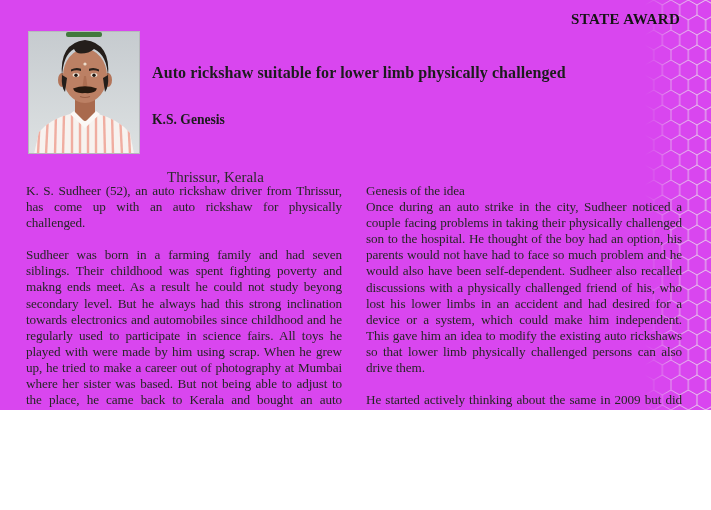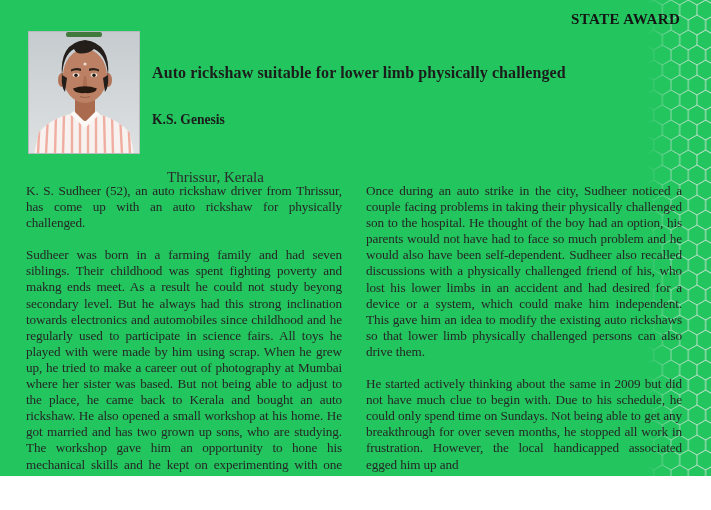--- a/index.html
+++ b/index.html
@@ -1,20 +1,20 @@
 <!DOCTYPE html>
 <html><head>
 <meta charset="utf-8">
 <style>
   html, body { margin: 0; padding: 0; background: #ffffff; }
   .page {
     position: relative;
     width: 711px;
-    height: 476px;
-    background: #22c55e;
+    height: 410px;
+    background: #d946ef;
     overflow: hidden;
     font-family: "Liberation Serif", "DejaVu Serif", serif;
     color: #262626;
   }
   .hex-strip {
     position: absolute;
     top: 0;
     right: 0;
     z-index: 0;
   }
@@ -189,18 +189,19 @@
   <h1 class="article-title">Auto rickshaw suitable for lower limb physically challenged</h1>
   <div class="author-name">K.S. Genesis</div>
   <div class="author-location">Thrissur, Kerala</div>
 
   <div class="columns">
     <div class="col">
       <p>K. S. Sudheer (52), an auto rickshaw driver from Thrissur, has come up with an auto rickshaw for physically challenged.</p>
       <p>Sudheer was born in a farming family and had seven siblings. Their childhood was spent fighting poverty and makng ends meet. As a result he could not study beyong secondary level. But he always had this strong inclination towards electronics and automobiles since childhood and he regularly used to participate in science fairs. All toys he played with were made by him using scrap. When he grew up, he tried to make a career out of photography at Mumbai where her sister was based. But not being able to adjust to the place, he came back to Kerala and bought an auto rickshaw. He also opened a small workshop at his home. He got married and has two grown up sons, who are studying. The workshop gave him an opportunity to hone his mechanical skills and he kept on experimenting with one thing or the other.</p>
     </div>
     <div class="col">
+      <h2 class="section-heading">Genesis of the idea</h2>
       <p>Once during an auto strike in the city, Sudheer noticed a couple facing problems in taking their physically challenged son to the hospital. He thought of the boy had an option, his parents would not have had to face so much problem and he would also have been self-dependent. Sudheer also recalled discussions with a physically challenged friend of his, who lost his lower limbs in an accident and had desired for a device or a system, which could make him independent. This gave him an idea to modify the existing auto rickshaws so that lower limb physically challenged persons can also drive them.</p>
       <p>He started actively thinking about the same in 2009 but did not have much clue to begin with. Due to his schedule, he could only spend time on Sundays. Not being able to get any breakthrough for over seven months, he stopped all work in frustration. However, the local handicapped associated egged him up and</p>
     </div>
   </div>
 
 </div>
 
 </body></html>

